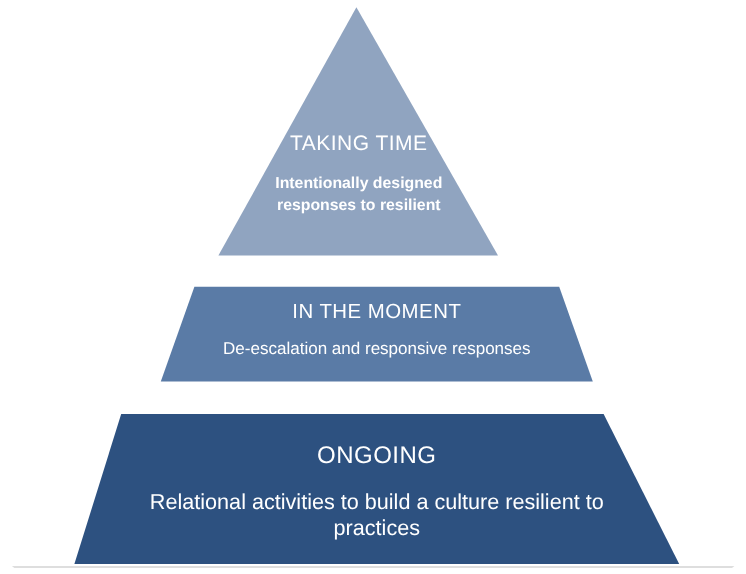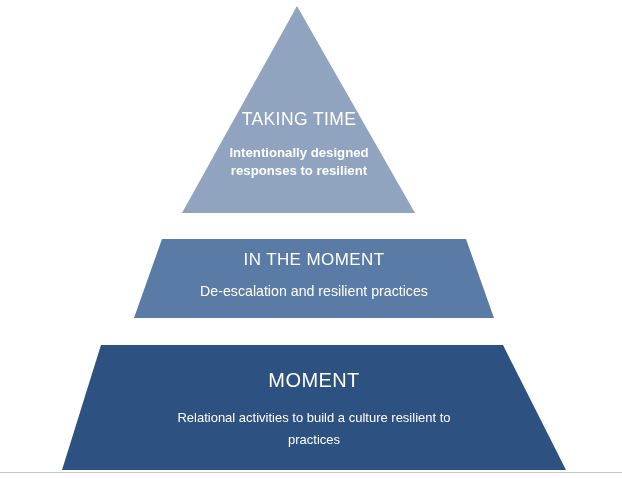--- a/index.html
+++ b/index.html
@@ -11,20 +11,21 @@
   body {
     font-family: "Liberation Sans", sans-serif;
   }
 
   #pyramid-canvas {
     position: relative;
     width: 622px;
     height: 478px;
     background: #ffffff;
     overflow: hidden;
+    border-radius: 27px;
   }
 
   
   #pyramid-shapes {
     position: absolute;
     left: 0;
     top: 0;
     width: 622px;
     height: 478px;
     display: block;
@@ -87,21 +88,21 @@
   #tier-base-text {
     left: 62px;
     top: 368px;
     width: 504px;
   }
   #tier-base-text .tier-title {
     font-size: 20px;
     line-height: 25px;
   }
   #tier-base-text .tier-desc {
-    font-size: 13px;
+    font-size: 18px;
     line-height: 22px;
     margin-top: 14px;
     padding: 0 40px;
   }
 
   .baseline-rule {
     position: absolute;
     left: 0;
     width: 622px;
     height: 1px;
@@ -126,26 +127,26 @@
     <div class="tier-title">TAKING TIME</div>
     <div class="tier-desc">
       <div>Intentionally designed</div>
       <div>responses to resilient</div>
     </div>
   </div>
 
   <div class="tier-text" id="tier-mid-text" style="color: rgb(255, 255, 255);">
     <div class="tier-title">IN THE MOMENT</div>
     <div class="tier-desc">
-      <div>De-escalation and resilient practices</div>
+      <div>De-escalation and responsive responses</div>
     </div>
   </div>
 
   <div class="tier-text" id="tier-base-text" style="color: rgb(255, 255, 255);">
-    <div class="tier-title">MOMENT</div>
+    <div class="tier-title">ONGOING</div>
     <div class="tier-desc">
       <div>Relational activities to build a culture resilient to</div>
       <div>practices</div>
     </div>
   </div>
 
   <div class="baseline-rule" style="top: 472px; background: rgb(201, 201, 201);"></div>
 
 </div>
 

